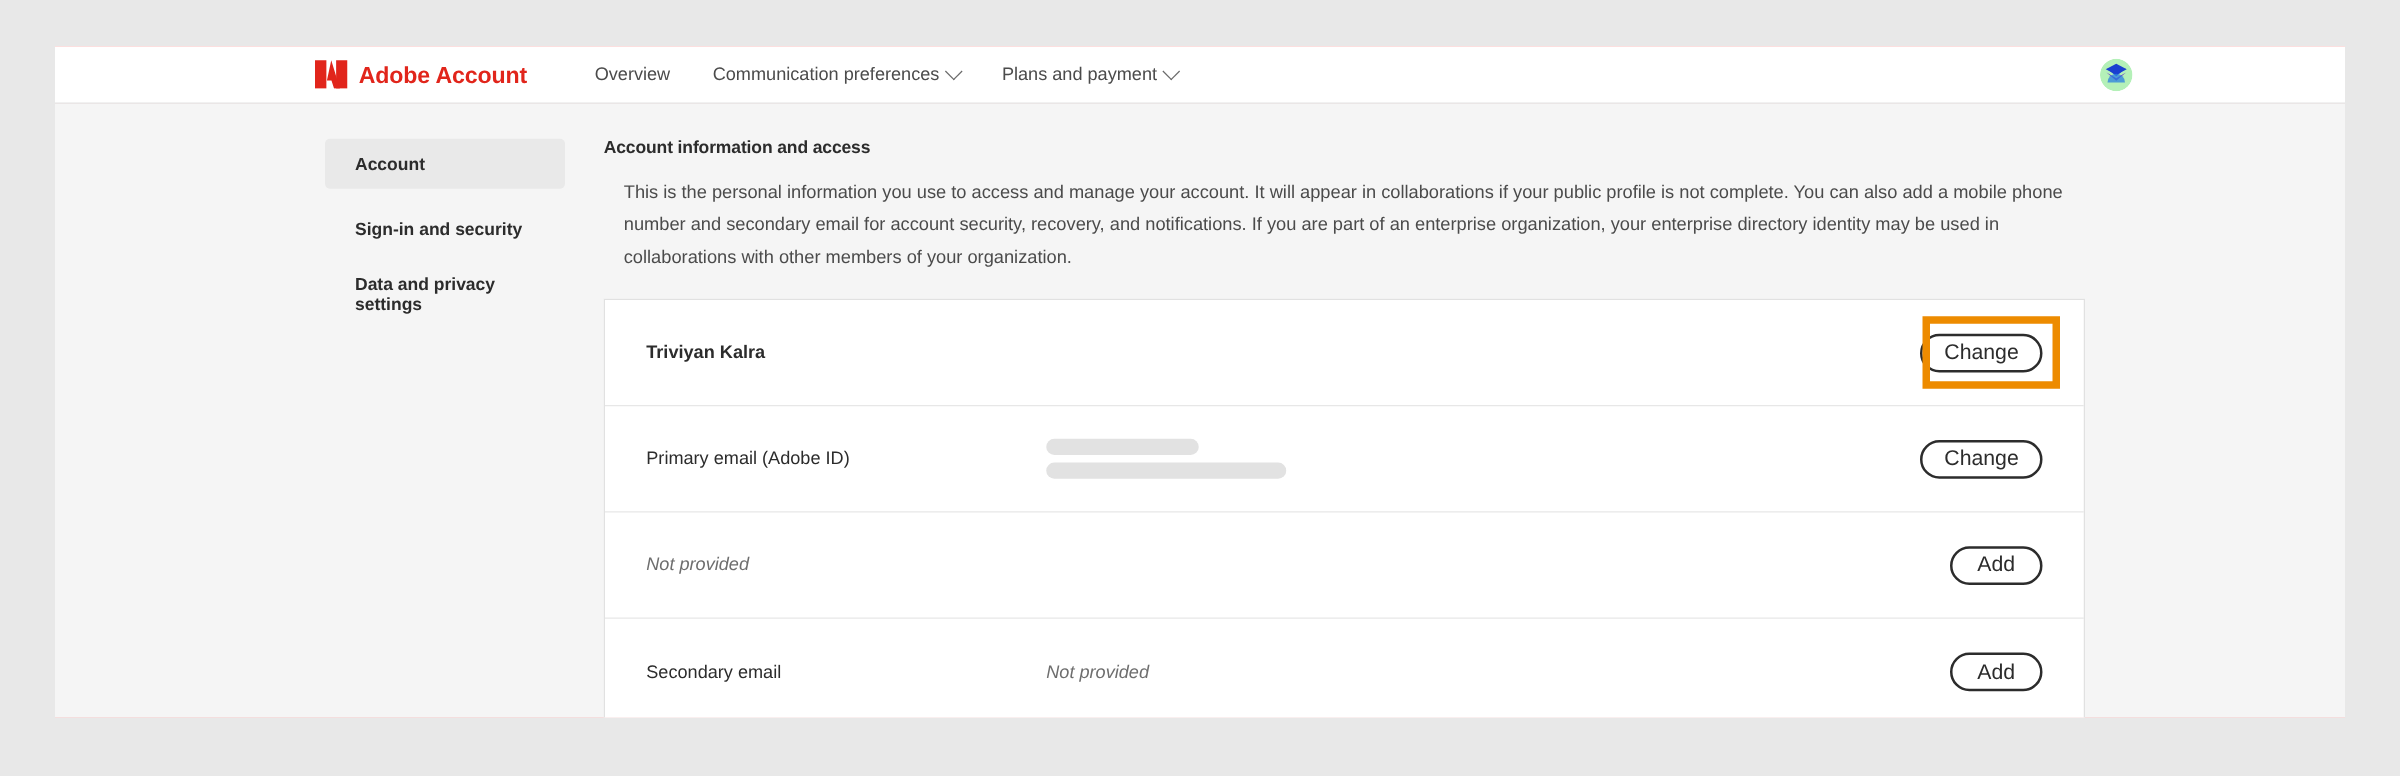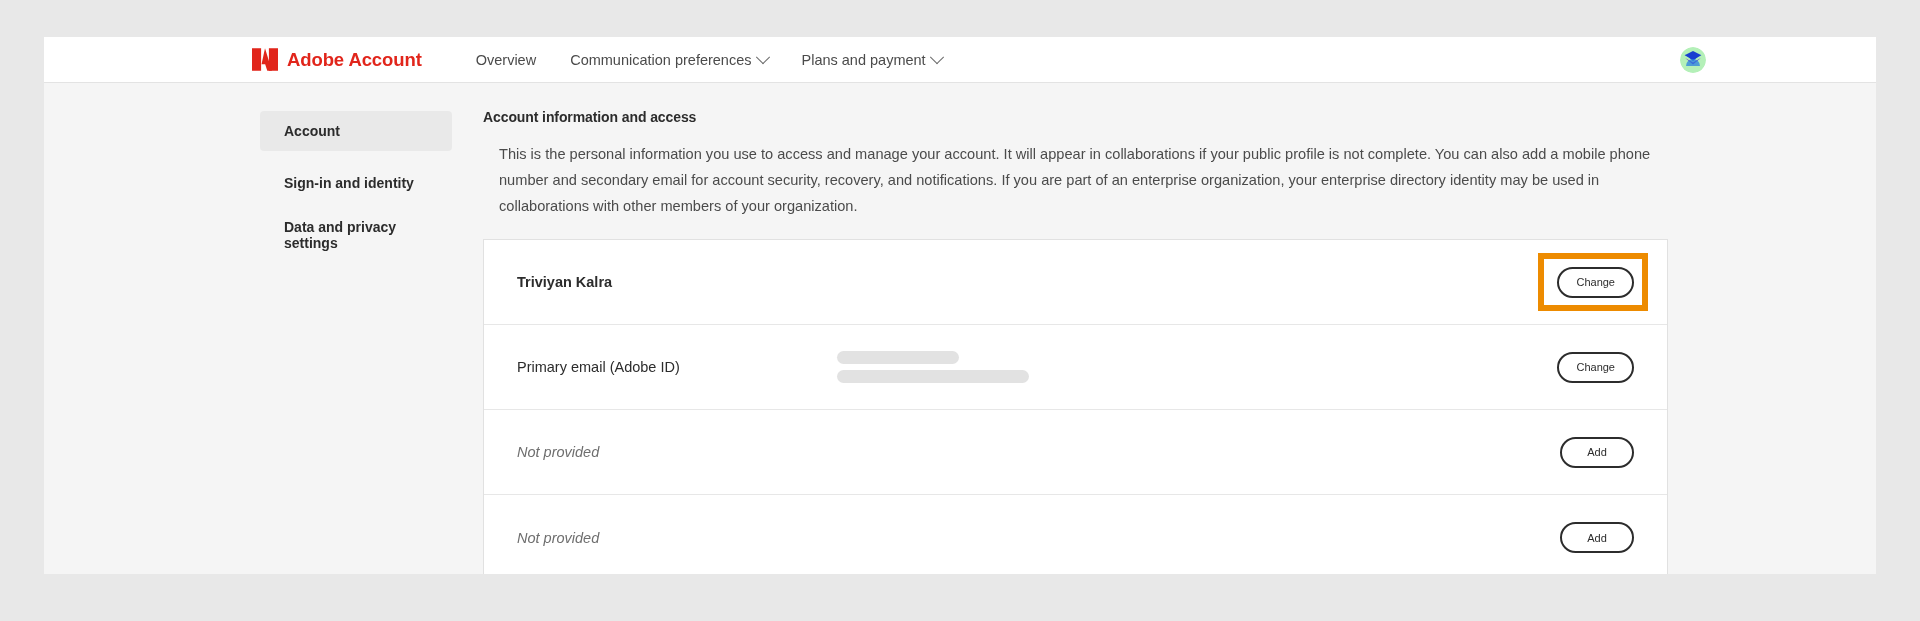--- a/index.html
+++ b/index.html
@@ -216,21 +216,21 @@
     position: relative;
   }
   .pill-btn {
     min-width: 74px;
     height: 31px;
     padding: 0 17px;
     border: 2px solid #2c2c2c;
     border-radius: 16px;
     background: #ffffff;
     color: #2c2c2c;
-    font-size: 11px;
+    font-size: 17px;
     font-family: "Liberation Sans", sans-serif;
     font-weight: 400;
     cursor: pointer;
     box-sizing: border-box;
   }
   
   .row-action.highlighted::before {
     content: "";
     position: absolute;
     right: -14px;
@@ -284,21 +284,21 @@
     </div>
   </div>
 
   <div id="content-area">
 
     <aside id="sidebar">
       <div class="side-item selected">
         <span>Account</span>
       </div>
       <div class="side-item">
-        <span>Sign-in and identity</span>
+        <span>Sign-in and security</span>
       </div>
       <div class="side-item">
         <span>Data and privacy settings</span>
       </div>
     </aside>
 
     <main id="main">
       <h1 id="page-title">Account information and access</h1>
       <p id="page-desc">This is the personal information you use to access and manage your account. It will appear in collaborations if your public profile is not complete. You can also add a mobile phone number and secondary email for account security, recovery, and notifications. If you are part of an enterprise organization, your enterprise directory identity may be used in collaborations with other members of your organization.</p>
 
@@ -325,20 +325,21 @@
         </div>
 
         <div class="info-row">
           <div class="row-value muted">Not provided</div>
           <div class="row-action">
             <button class="pill-btn">Add</button>
           </div>
         </div>
 
         <div class="info-row">
+          <div class="row-label">Secondary email</div>
           <div class="row-value muted">Not provided</div>
           <div class="row-action">
             <button class="pill-btn">Add</button>
           </div>
         </div>
 
       </div>
     </main>
   </div>
 </div>

